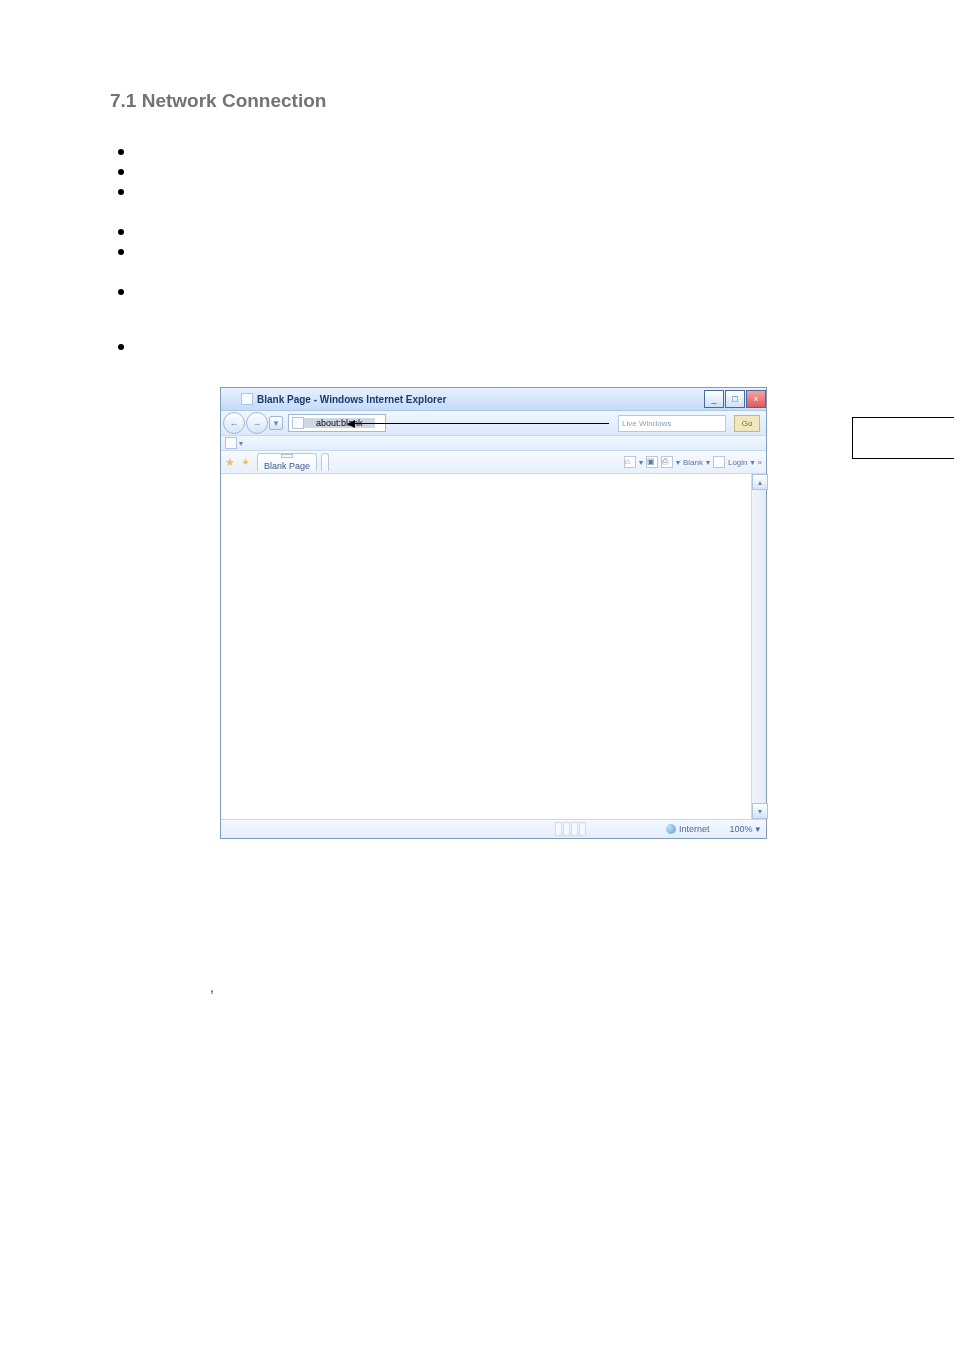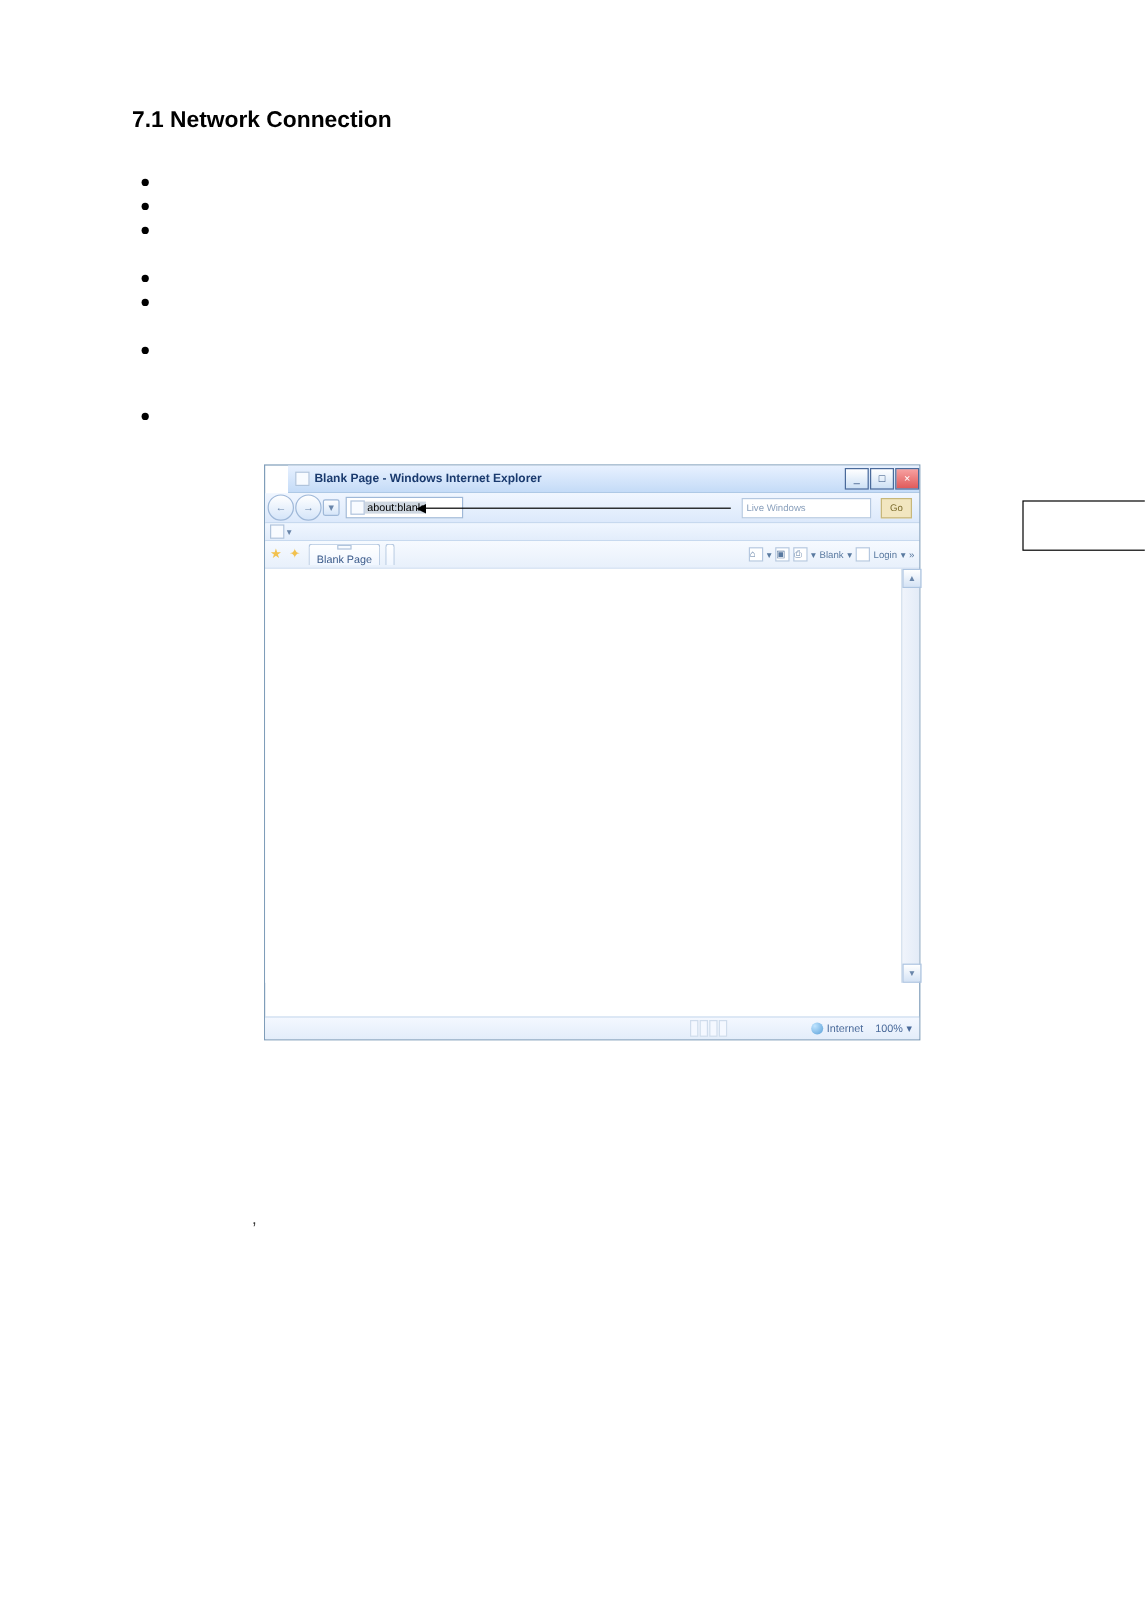--- a/index.html
+++ b/index.html
@@ -15,21 +15,21 @@
   }
   .h1 {
     font-size: 26px;
     font-weight: bold;
     color: #000;
     margin-bottom: 60px;
   }
   .h2 {
     font-size: 19px;
     font-weight: bold;
-    color: #000000;
+    color: #737373;
     margin-bottom: 30px;
   }
   ul.bullets {
     list-style: none;
     padding: 0;
     margin: 0 0 30px 0;
   }
   ul.bullets li {
     position: relative;
     padding-left: 28px;
@@ -62,23 +62,22 @@
     border: 1px solid #7f9db9;
     background: #fff;
     font-family: Tahoma, sans-serif;
   }
   .titlebar {
     height: 22px;
     background: linear-gradient(#e8f1ff,#c4dbf7);
     display: flex;
     align-items: center;
     justify-content: space-between;
-    padding-left: 6px;
+    padding-left: 20px;
     border-bottom: 1px solid #aec9e6;
-    margin-left: 19px;
   }
   .titlebar-left {
     display: flex;
     align-items: center;
     gap: 4px;
   }
   .title-text {
     font-size: 10px;
     font-weight: bold;
     color: #1a3a6e;
@@ -114,21 +113,21 @@
   .addr-input {
     flex: 0 0 90px;
     height: 16px;
     border: 1px solid #9fb8d8;
     background: #fff;
     font-size: 9px;
     padding: 0 3px;
     display:flex;align-items:center;
     margin-left:4px;
   }
-  .addr-input .faded { background:#cfd8e2; padding:0 2px;}
+  .addr-input .faded { background:#cfd8e2; padding:0 12px;}
   .arrow-line {
     position:absolute;
     left: 128px;
     top: 12px;
     width: 260px;
     height: 0;
     border-top: 1.5px solid #000;
   }
   .arrow-line::before {
     content:"";
@@ -211,22 +210,21 @@
   }
   .scroll-btn { position:absolute;left:0;width:14px;height:14px;background:linear-gradient(#fff,#d5e3f5);border:1px solid #aec5e1;font-size:7px;display:flex;align-items:center;justify-content:center;color:#6a86aa;}
   .scroll-btn.top{top:0}
   .scroll-btn.bot{bottom:0}
   .status-bar {
     height:18px;
     background:linear-gradient(#f4f8ff,#e3edfa);
     border-top:1px solid #c7d9ef;
     display:flex;align-items:center;justify-content:flex-end;
     padding-right:6px;
-    gap:10px;
-    margin-top:28px;
+    gap:20px;
   }
   .status-seg {
     font-size:9px;color:#4a6a9a;
     display:flex;align-items:center;gap:3px;
   }
   .globe { width:10px;height:10px;border-radius:50%;background:radial-gradient(circle at 30% 30%,#bfe4ff,#5aa0d8);}
   .status-divs { display:flex; gap:1px; margin-right:60px;}
   .status-div { width:5px;height:12px;border:1px solid #cfdcec;background:#f4f8ff;}
 
   

